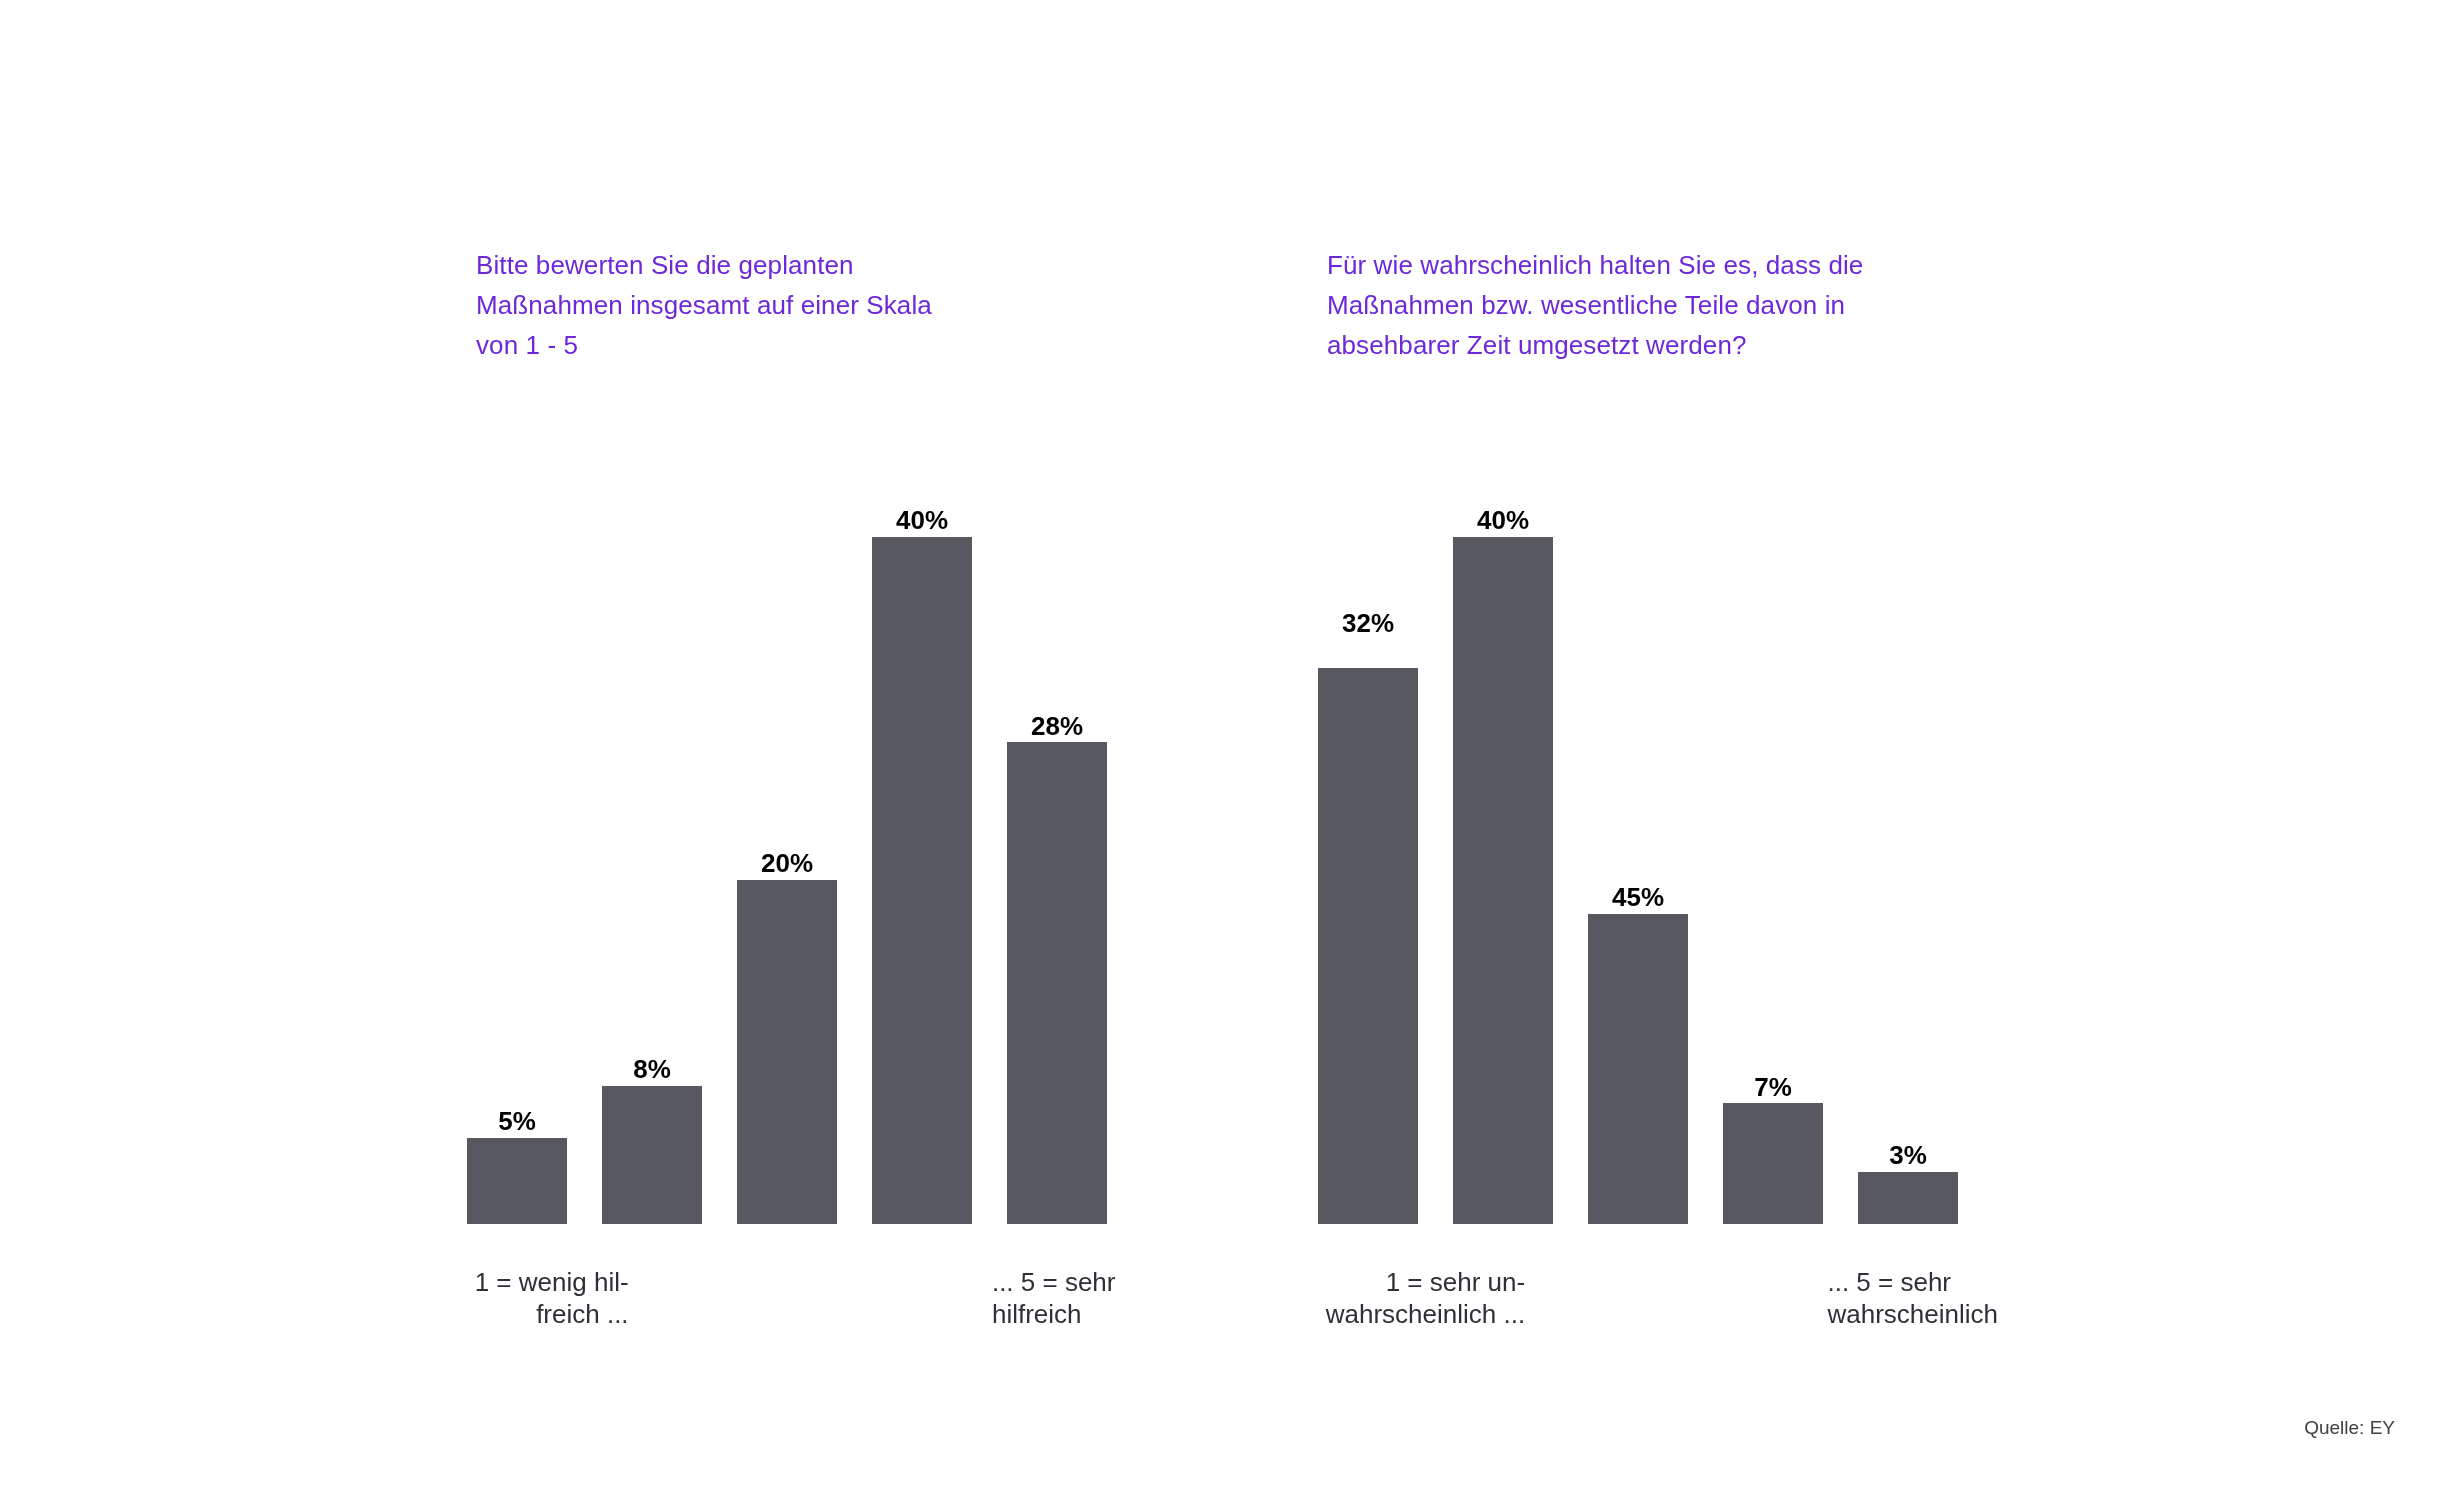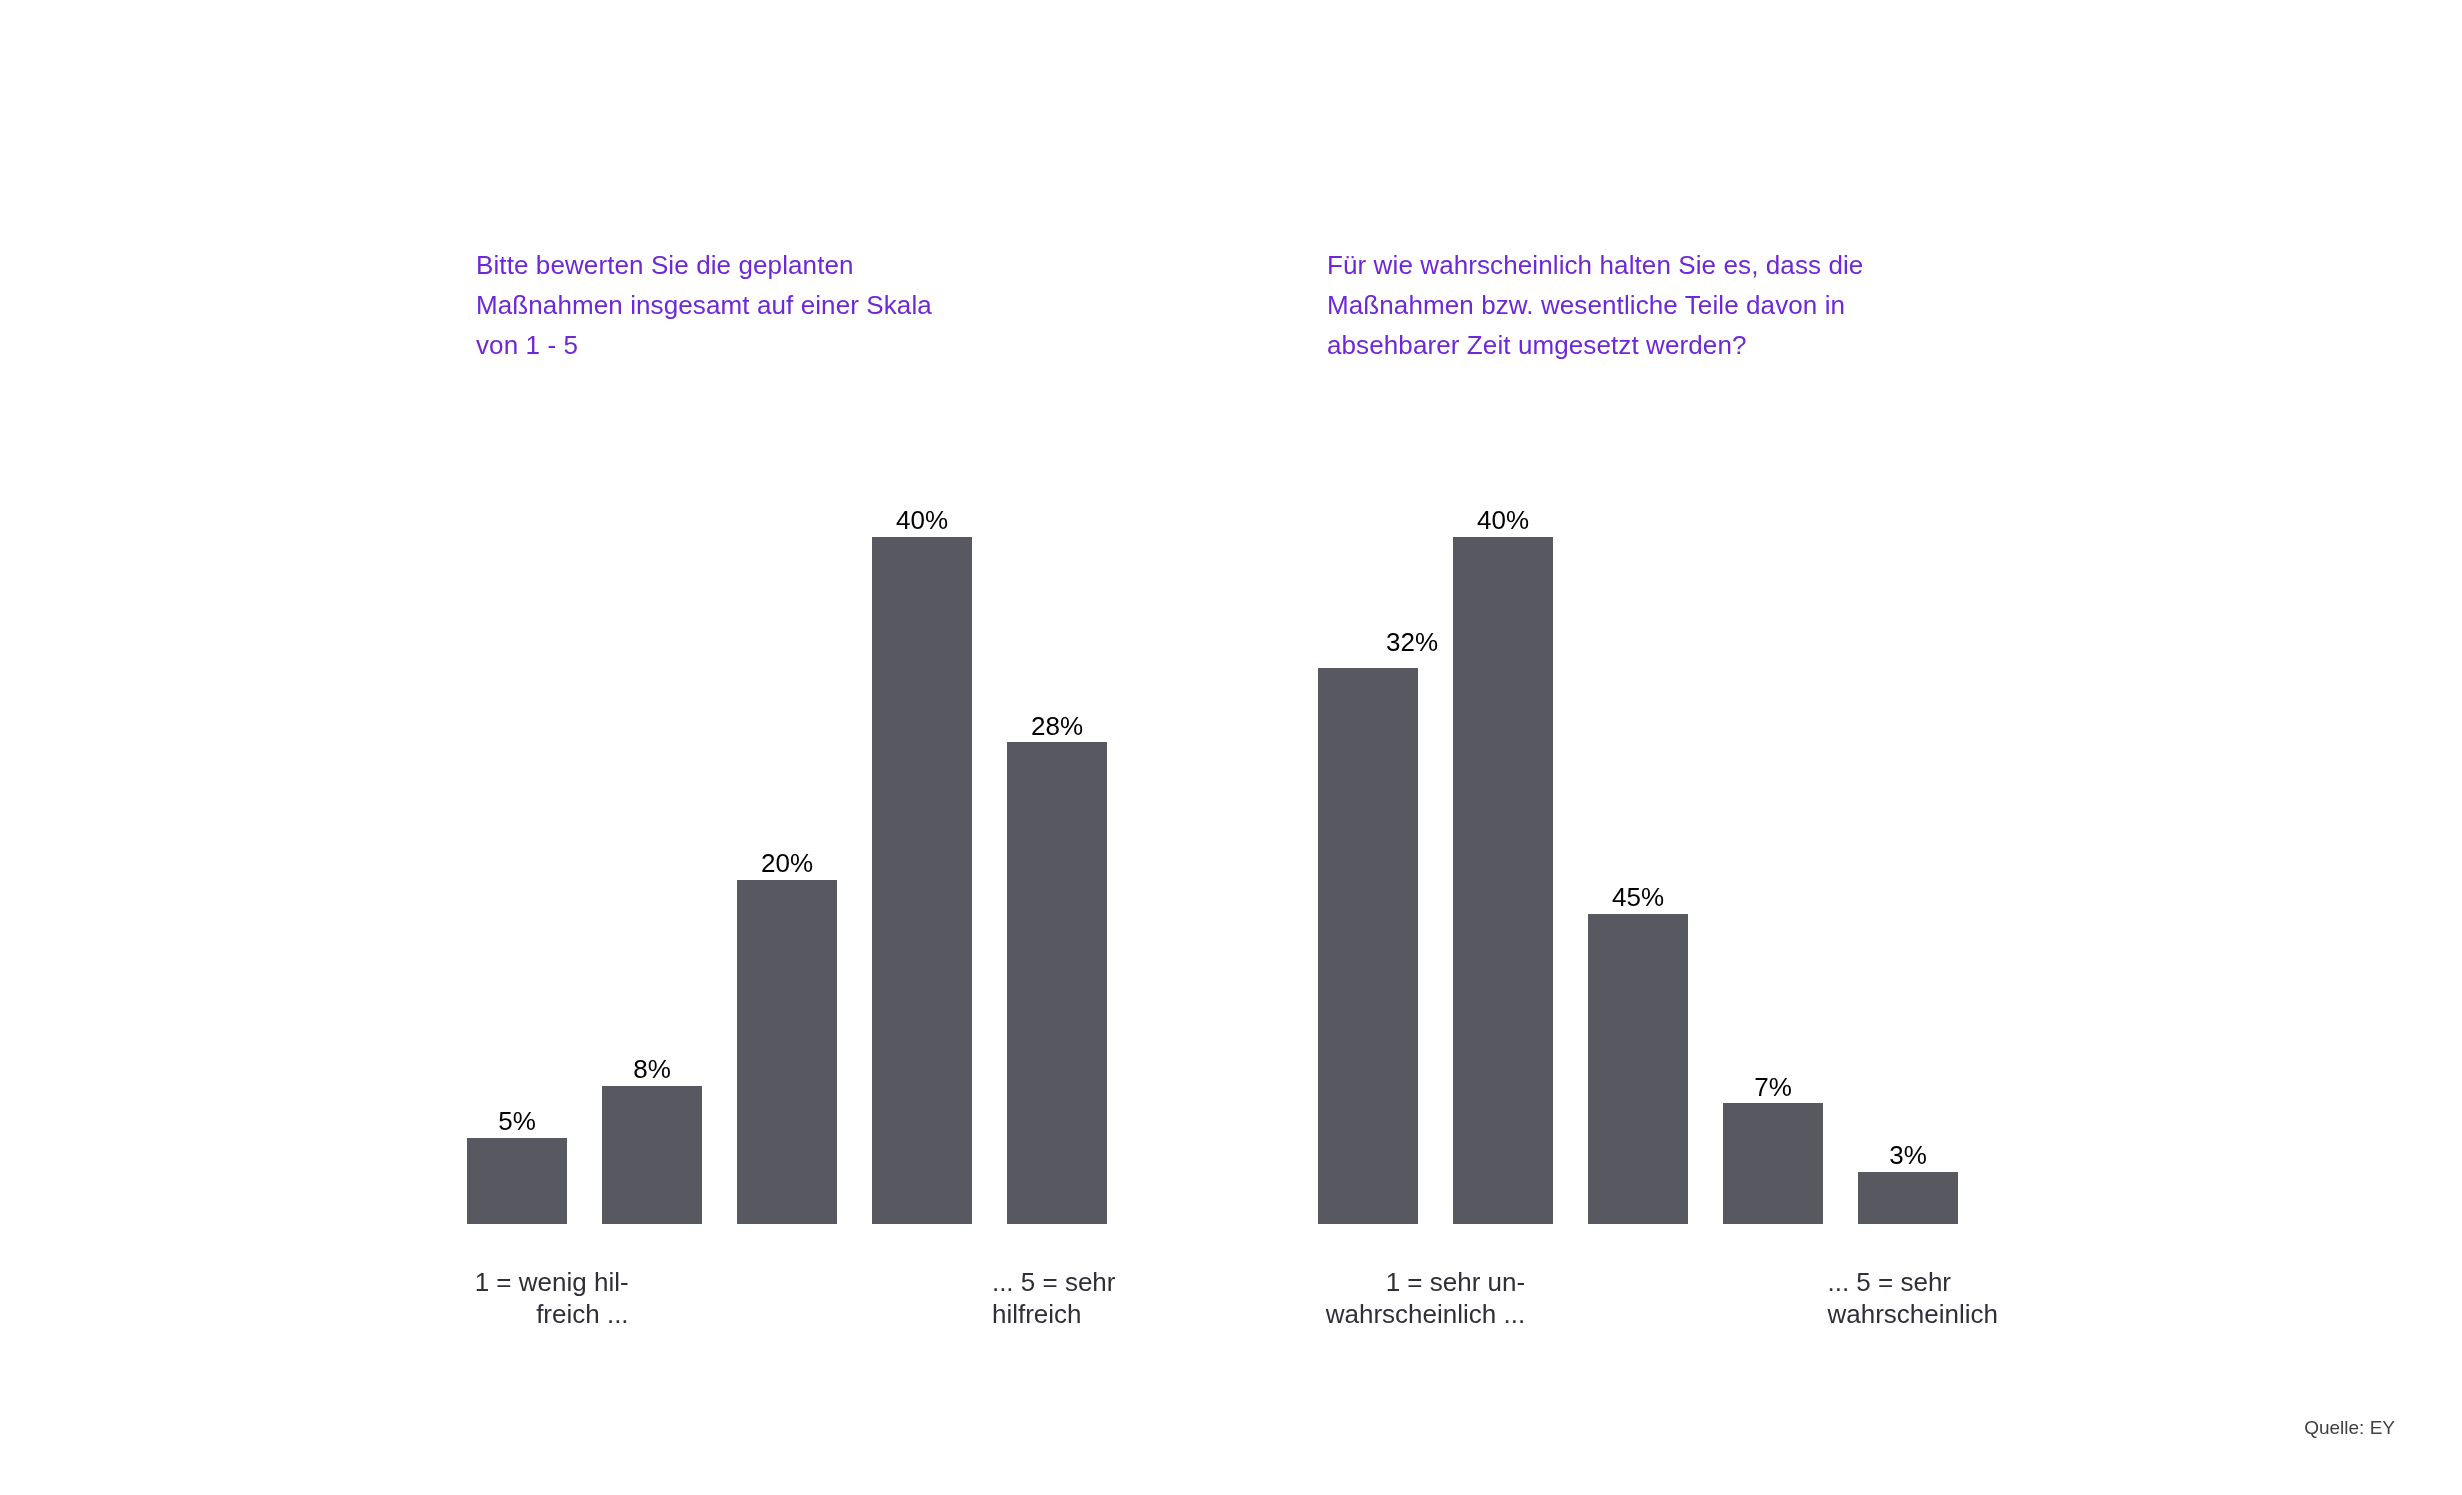--- a/index.html
+++ b/index.html
@@ -76,21 +76,21 @@
   }
 
   .bar-value {
     position: absolute;
     left: 50%;
     transform: translateX(-50%);
     font-size: 26px;
     line-height: 26px;
     color: #000000;
     white-space: nowrap;
-    font-weight: 400;
+    font-weight: 700;
   }
 
   .bar-rect {
     width: 100px;
     background: #585861;
     display: block;
   }
 
   
   .axis-labels {
@@ -179,21 +179,21 @@
   <div class="panel" id="panel-right">
 
     <div class="panel-title">Für wie wahrscheinlich halten Sie es, dass die
 Maßnahmen bzw. wesentliche Teile davon in
 absehbarer Zeit umgesetzt werden?</div>
 
     <div class="plot">
       <div class="bars">
 
         <div class="bar-slot">
-          <span class="bar-value" style="bottom:569px;margin-left:44px;">32%</span>
+          <span class="bar-value" style="bottom:588px;">32%</span>
           <span class="bar-rect" style="height:556px;"></span>
         </div>
 
         <div class="bar-slot">
           <span class="bar-value" style="bottom:691px;">40%</span>
           <span class="bar-rect" style="height:687px;"></span>
         </div>
 
         <div class="bar-slot">
           <span class="bar-value" style="bottom:314px;">45%</span>

